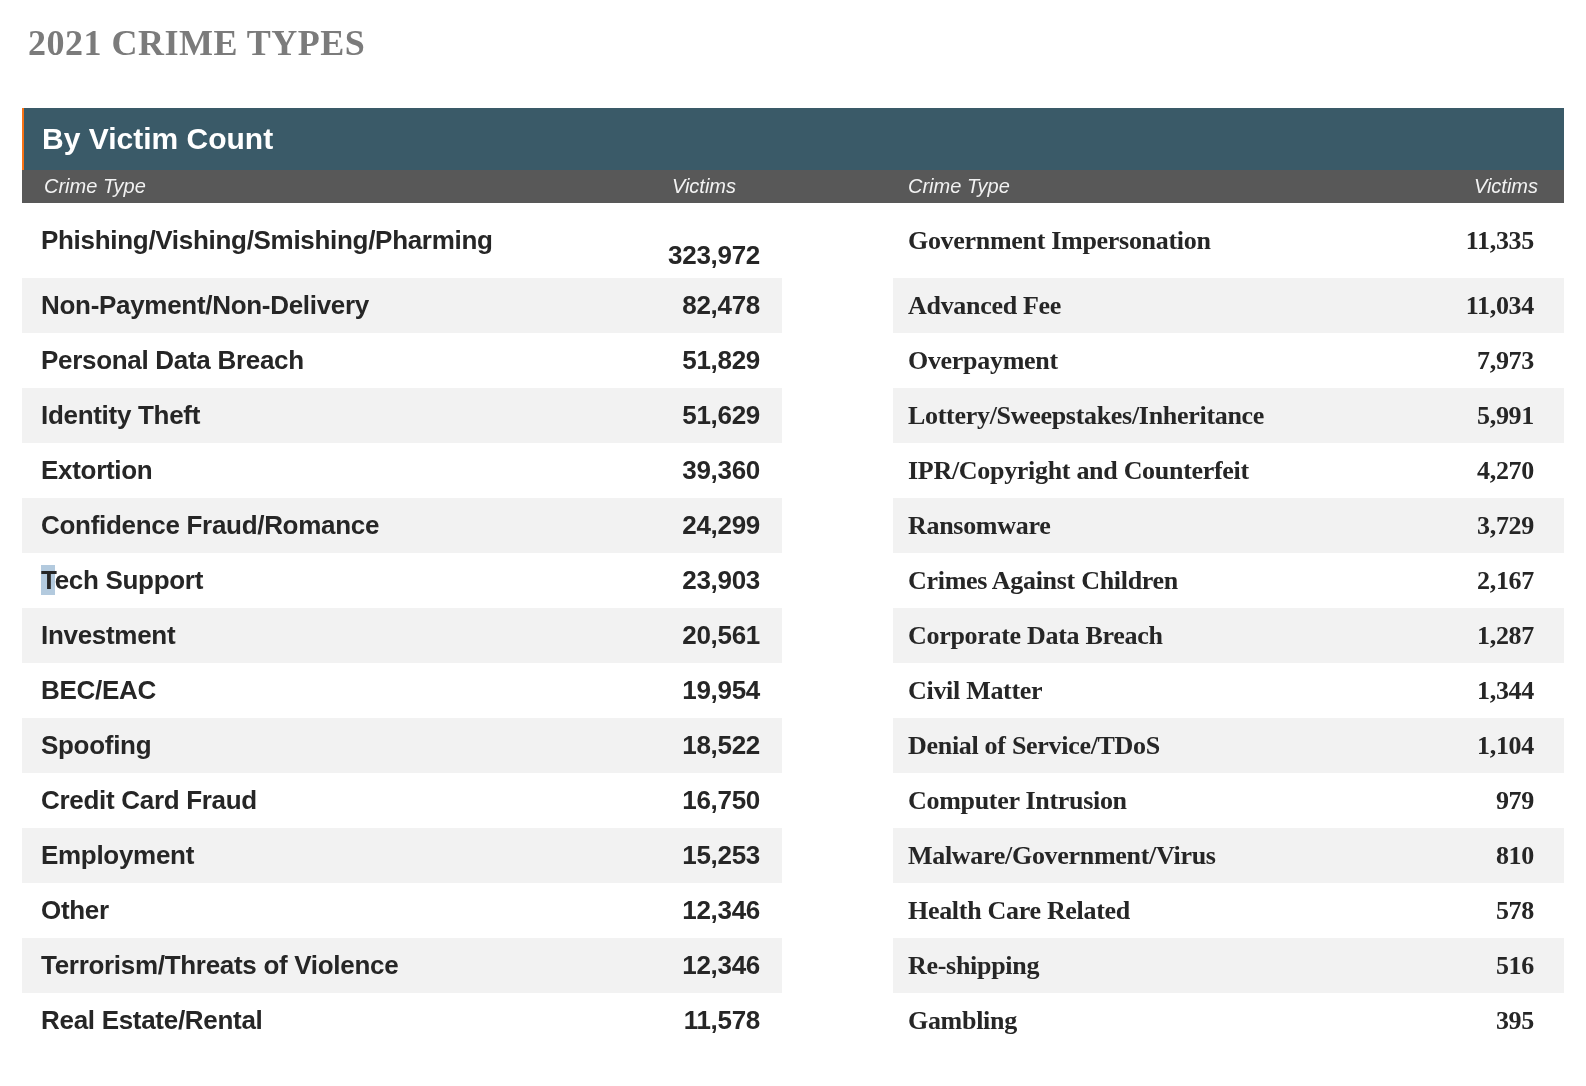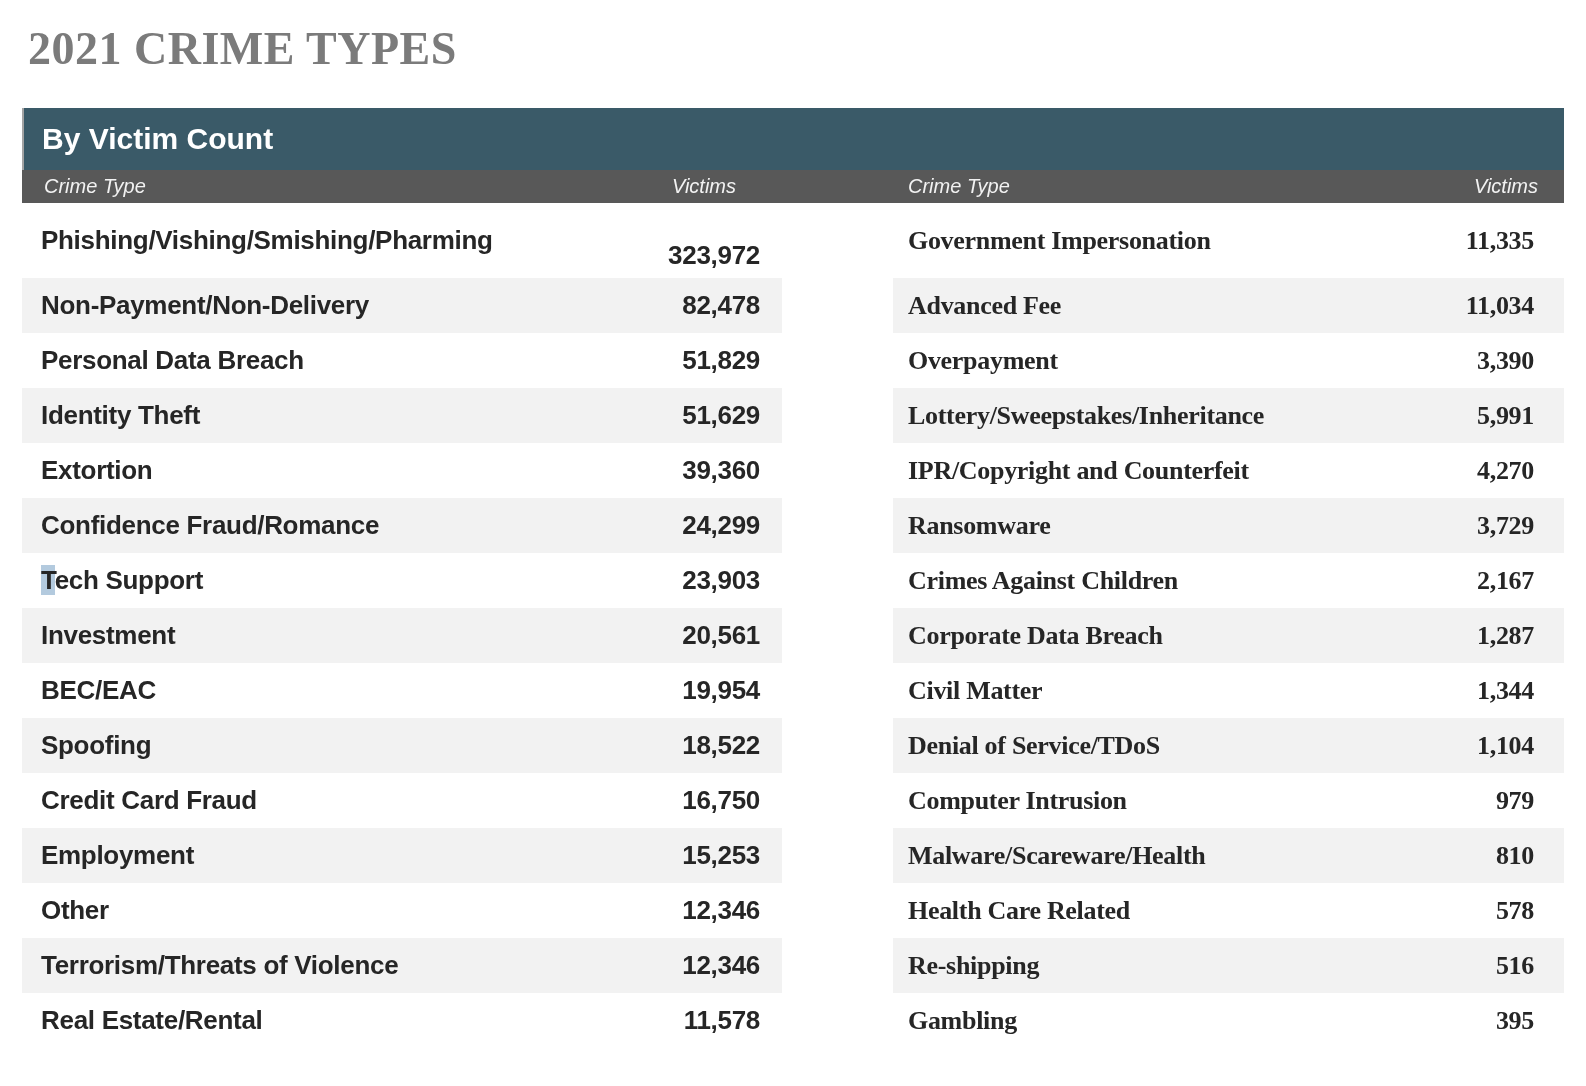--- a/index.html
+++ b/index.html
@@ -6,31 +6,31 @@
   .screen {
     position:relative;
     width:1586px; height:1086px;
     background:#ffffff;
     font-family:"Liberation Sans", sans-serif;
     overflow:hidden;
   }
   .page-title {
     position:absolute; left:28px; top:24px;
     font-family:"Liberation Serif", serif;
-    font-weight:bold; font-size:46px; line-height:1.1;
+    font-weight:bold; font-size:36px; line-height:1.1;
     color:#7b7b7b; letter-spacing:0.5px;
   }
   .crime-table { position:absolute; left:22px; top:108px; width:1542px; }
 
   .section-header {
     height:62px; background:#3a5a68;
     display:flex; align-items:center;
     padding-left:18px; box-sizing:border-box;
     color:#ffffff; font-weight:bold; font-size:30px;
-    border-left:2px solid #a3a3a3;
+    border-left:2px solid #f97316;
   }
   .col-header-row {
     height:33px; background:#585858;
     display:grid; grid-template-columns:760px 111px 671px;
     color:#f2f2f2; font-style:italic; font-size:20px;
   }
   .col-header { display:flex; align-items:center; justify-content:space-between; box-sizing:border-box; }
   .col-header.left  { padding:0 46px 0 22px; }
   .col-header.right { padding:0 26px 0 15px; grid-column:3; }
 
@@ -144,21 +144,21 @@
           <div class="row">
     <span class="label">Government Impersonation</span>
     <span class="value">11,335</span>
   </div>
           <div class="row stripe">
     <span class="label">Advanced Fee</span>
     <span class="value">11,034</span>
   </div>
           <div class="row">
     <span class="label">Overpayment</span>
-    <span class="value">3,390</span>
+    <span class="value">7,973</span>
   </div>
           <div class="row stripe">
     <span class="label">Lottery/Sweepstakes/Inheritance</span>
     <span class="value">5,991</span>
   </div>
           <div class="row">
     <span class="label">IPR/Copyright and Counterfeit</span>
     <span class="value">4,270</span>
   </div>
           <div class="row stripe">
@@ -179,21 +179,21 @@
   </div>
           <div class="row stripe">
     <span class="label">Denial of Service/TDoS</span>
     <span class="value">1,104</span>
   </div>
           <div class="row">
     <span class="label">Computer Intrusion</span>
     <span class="value">979</span>
   </div>
           <div class="row stripe">
-    <span class="label">Malware/Scareware/Health</span>
+    <span class="label">Malware/Government/Virus</span>
     <span class="value">810</span>
   </div>
           <div class="row">
     <span class="label">Health Care Related</span>
     <span class="value">578</span>
   </div>
           <div class="row stripe">
     <span class="label">Re-shipping</span>
     <span class="value">516</span>
   </div>

